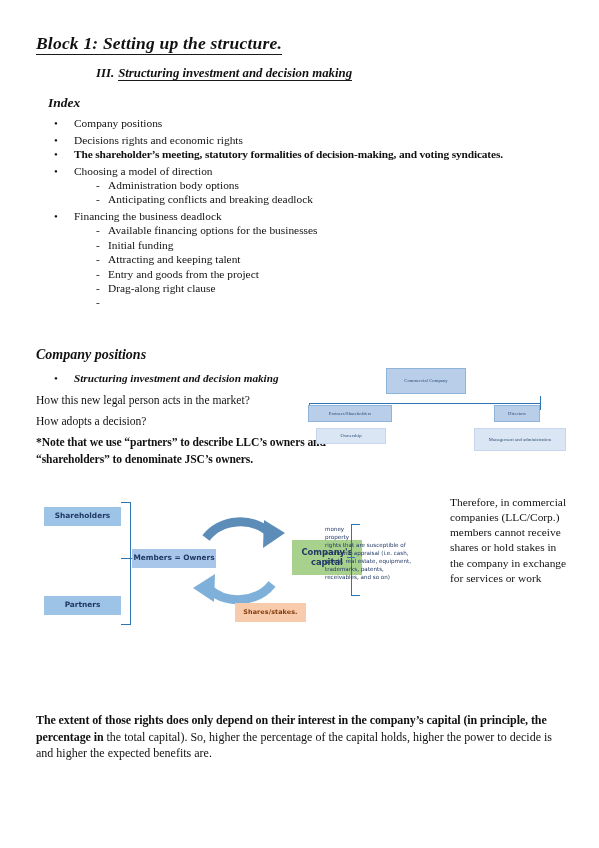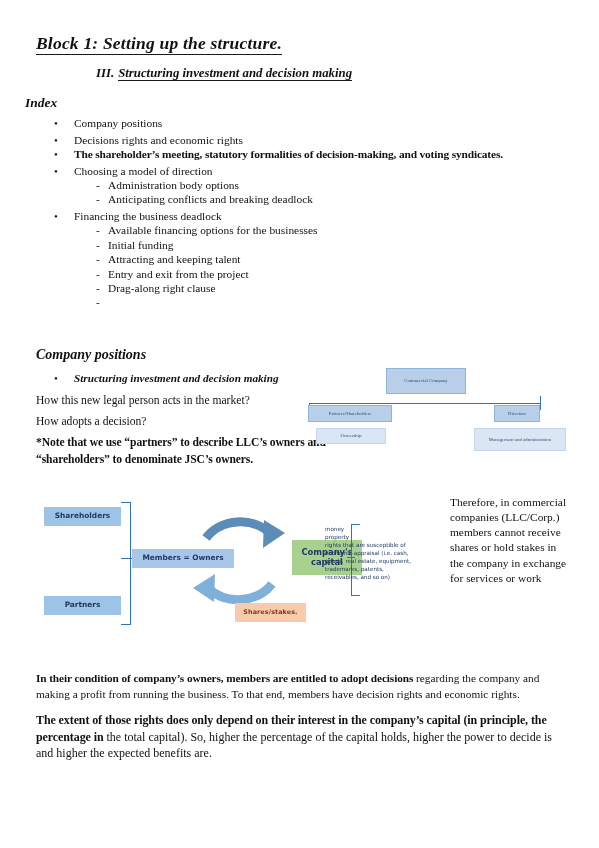--- a/index.html
+++ b/index.html
@@ -50,21 +50,21 @@
   .doc-subtitle .und {
     border-bottom: 1px solid #1a1a1a;
     padding-bottom: 0px;
   }
   .section-head {
     position: absolute;
     font-size: 13.5px;
     font-weight: bold;
     font-style: italic;
   }
-  #index-head { left: 25px; top: 95px; }
+  #index-head { left: 48px; top: 95px; }
   #company-positions-head { left: 36px; top: 347px; font-size: 14px; }
 
   
   .index-list {
     position: absolute;
     left: 36px;
     top: 118px;
     width: 500px;
     font-size: 11.4px;
     line-height: 1.0;
@@ -197,21 +197,21 @@
   }
   #cb-shareholders {
     left: 8px; top: 11px; width: 77px; height: 19px;
     background: #9dc3e6; color: #1f3864; font-size: 7.4px;
   }
   #cb-partners {
     left: 8px; top: 100px; width: 77px; height: 19px;
     background: #9dc3e6; color: #1f3864; font-size: 7.4px;
   }
   #cb-members {
-    left: 96px; top: 53px; width: 102px; height: 19px;
+    left: 96px; top: 53px; width: 84px; height: 19px;
     background: #a8c6ea; color: #1f3864; font-size: 7.4px;
   }
   #cb-capital {
     left: 243px; top: 44px; width: 70px; height: 35px;
     background: #a9d18e; color: #1f3864; font-size: 8.4px; margin-left: 13px;
   }
   #cb-shares {
     left: 199px; top: 107px; width: 71px; height: 19px;
     background: #f8cbad; color: #833c0c; font-size: 6.4px;
     filter: blur(0.3px); letter-spacing: .1px;
@@ -334,21 +334,21 @@
     <div class="dash-row">
       <span class="dash">-</span>
       <span class="txt">Initial funding</span>
     </div>
     <div class="dash-row">
       <span class="dash">-</span>
       <span class="txt">Attracting and keeping talent</span>
     </div>
     <div class="dash-row">
       <span class="dash">-</span>
-      <span class="txt">Entry and exit from the project</span>
+      <span class="txt">Entry and goods from the project</span>
     </div>
     <div class="dash-row">
       <span class="dash">-</span>
       <span class="txt">Drag-along right clause</span>
     </div>
     <div class="dash-row">
       <span class="dash">-</span>
     </div>
   </div>
 
@@ -401,21 +401,18 @@
 property
 rights that are susceptible of
 economic appraisal (i.e. cash,
 goods, real estate, equipment,
 trademarks, patents,
 receivables, and so on)</div>
   </div>
 
   <div id="therefore">Therefore, in commercial companies (LLC/Corp.) members cannot receive shares or hold stakes in the company in exchange for services or work</div>
 
-  <div id="p-bottom-1">
-    <span class="b">In their condition of company’s owners, members are entitled to adopt decisions</span><span> regarding the company and making a profit from running the business. To that end, members have decision rights and economic rights.</span>
-  </div>
 
   <div id="p-bottom-2">
     <span class="b">The extent of those rights does only depend on their interest in the company’s capital (in principle, the percentage in</span><span> the total capital). So, higher the percentage of the capital holds, higher the power to decide is and higher the expected benefits are.</span>
   </div>
 
 </div>
 
 </body></html>

